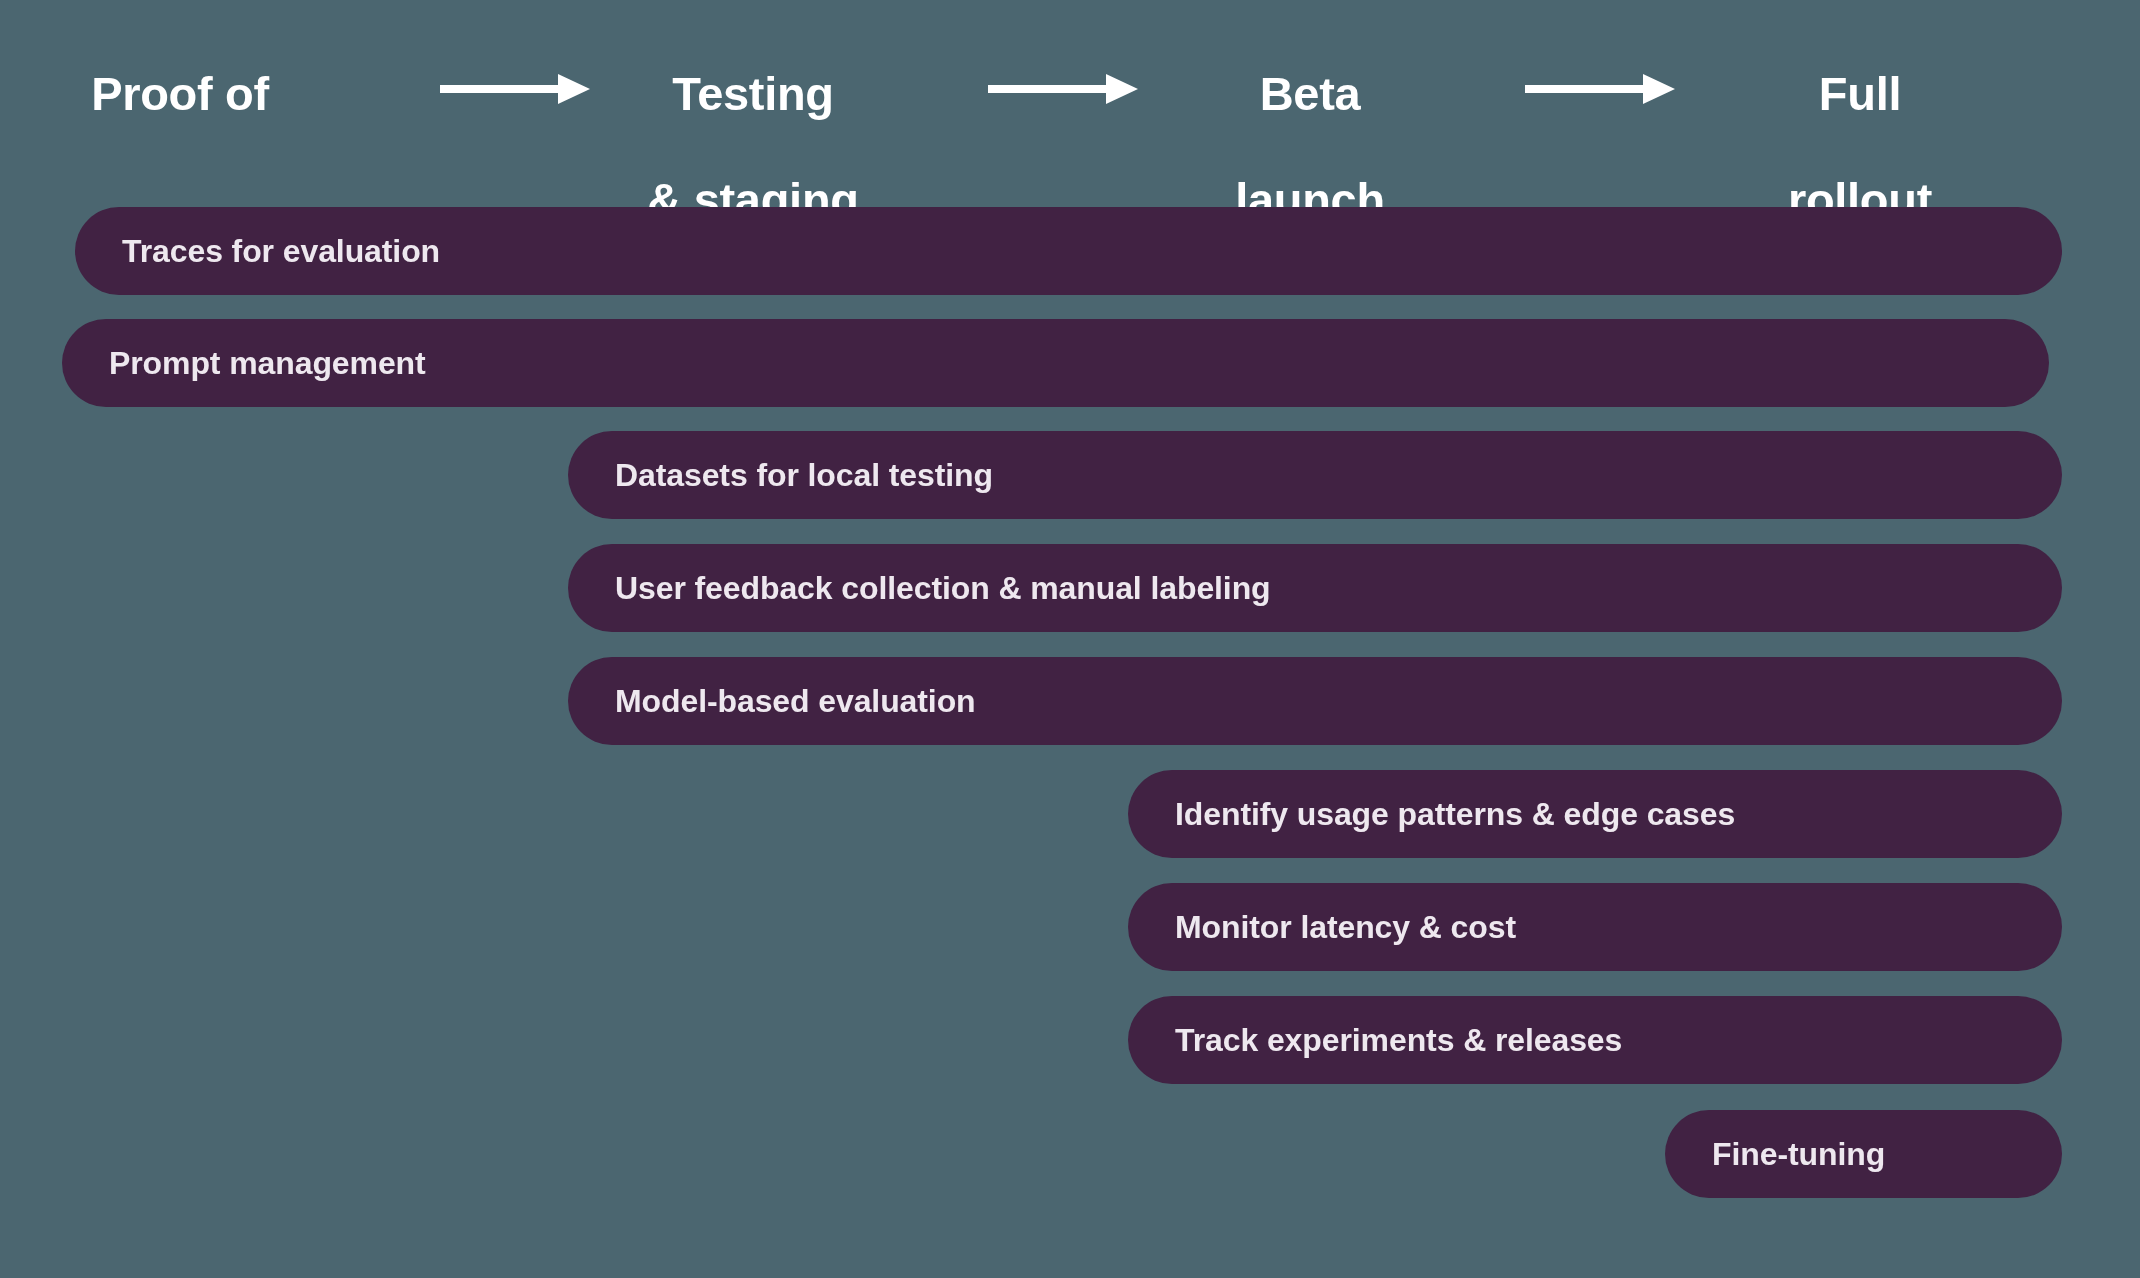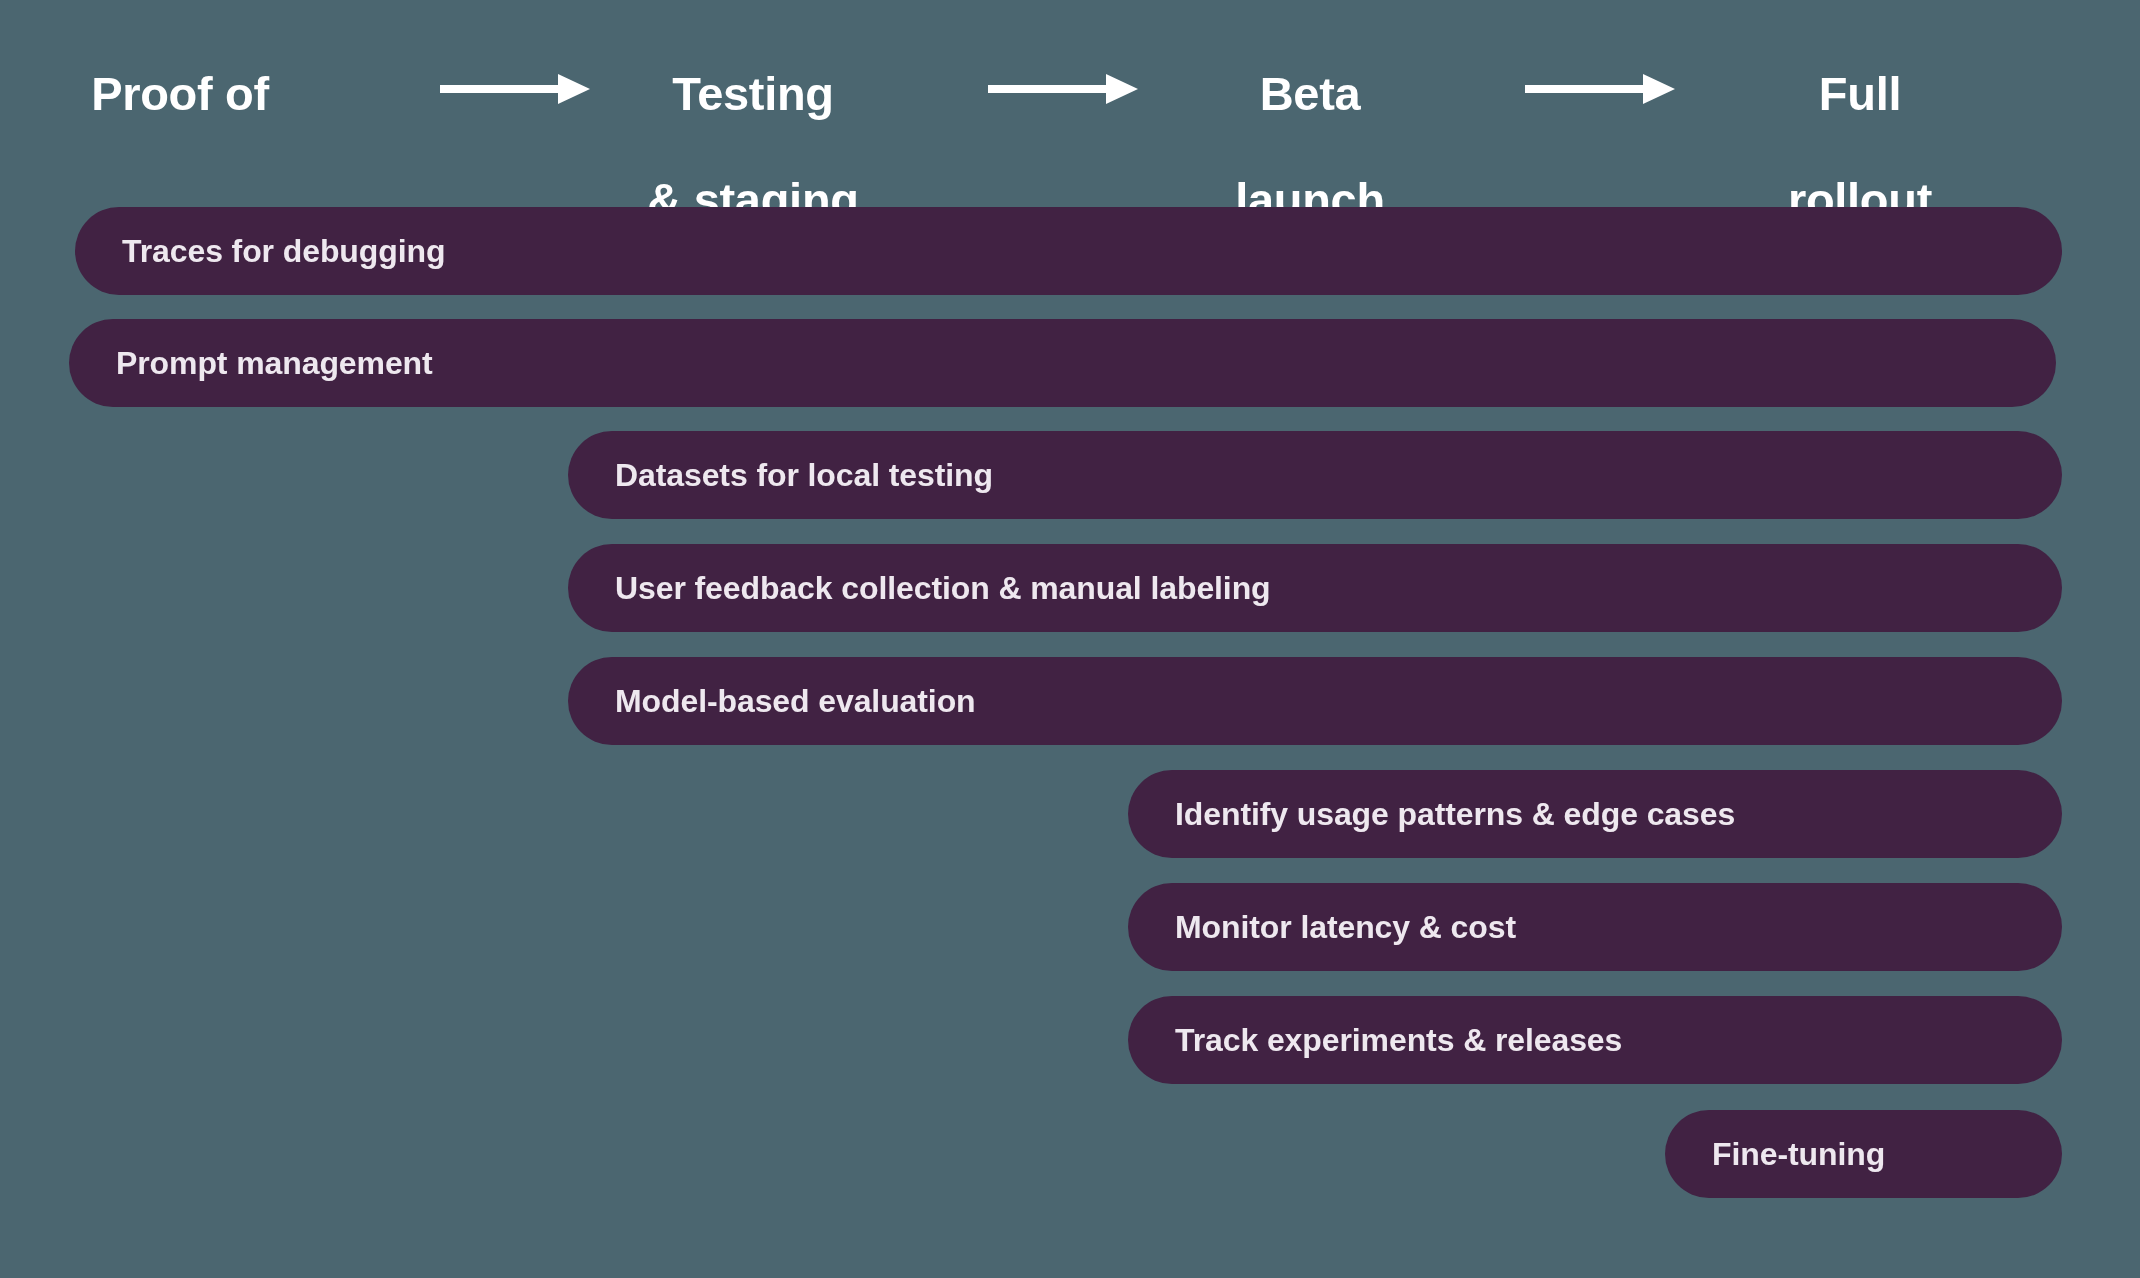--- a/index.html
+++ b/index.html
@@ -125,24 +125,24 @@
     <div class="phase" style="left:1730px; width:260px;">
       <span class="phase-line">Full</span>
       <span class="phase-line">rollout</span>
     </div>
 
   </div>
 
   <div class="bars">
 
     <div class="bar" style="left:75px; top:207px; width:1987px; padding-left:47px;">
-      <span class="bar-label">Traces for debugging</span>
+      <span class="bar-label">Traces for evaluation</span>
     </div>
 
-    <div class="bar" style="left:69px; top:319px; width:1987px; padding-left:47px;">
+    <div class="bar" style="left:62px; top:319px; width:1987px; padding-left:47px;">
       <span class="bar-label">Prompt management</span>
     </div>
 
     <div class="bar" style="left:568px; top:431px; width:1494px; padding-left:47px;">
       <span class="bar-label">Datasets for local testing</span>
     </div>
 
     <div class="bar" style="left:568px; top:544px; width:1494px; padding-left:47px;">
       <span class="bar-label">User feedback collection &amp; manual labeling</span>
     </div>

